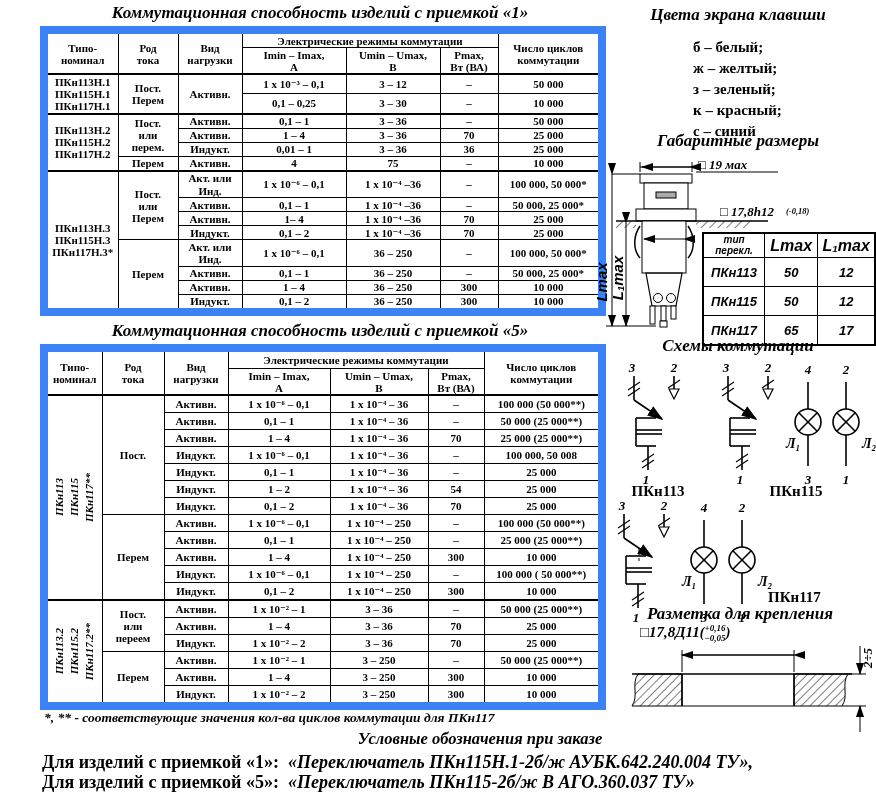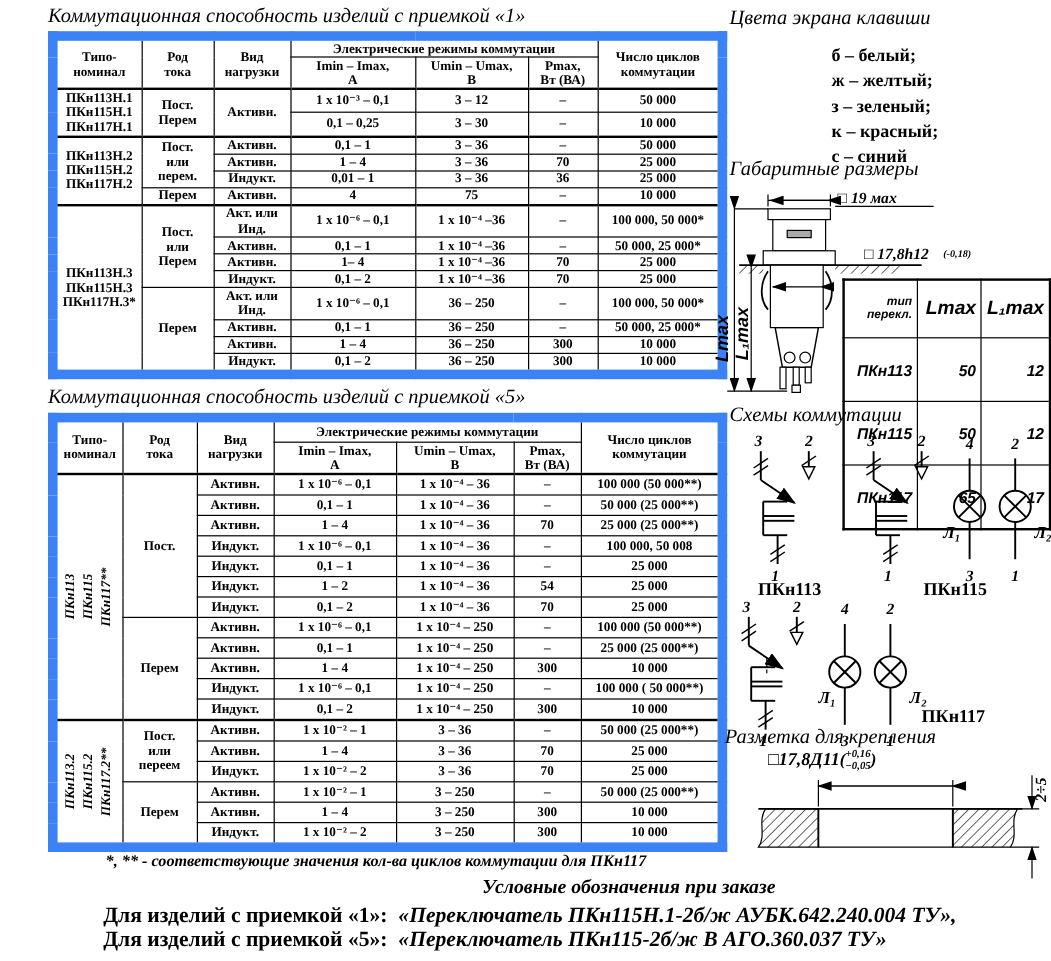--- a/index.html
+++ b/index.html
@@ -1,42 +1,42 @@
 <!DOCTYPE html>
 <html><head>
 <meta charset="utf-8">
 <style>
   html,body{margin:0;padding:0;background:#fff;}
   #page{position:relative;width:876px;height:801px;background:#fff;overflow:hidden;
         font-family:"Liberation Serif","DejaVu Serif",serif;color:#000;}
-  .sec-title{position:absolute;font-weight:normal;font-style:italic;font-size:17px;text-align:left;white-space:nowrap;}
+  .sec-title{position:absolute;font-weight:bold;font-style:italic;font-size:17px;text-align:center;white-space:nowrap;}
   
   .dtab{border-collapse:collapse;table-layout:fixed;width:558px;border:8px solid #3b82f6;}
   .dtab td{border:1px solid #000;font-weight:bold;font-size:11px;line-height:1.1;
            text-align:center;vertical-align:middle;padding:0.5px 2px;white-space:pre-line;}
   #t1{position:absolute;left:40px;top:26px;}
   #t2{position:absolute;left:40px;top:344px;}
   #t2 .dtab td{height:15px;}
   .dtab td.left{text-align:center;}
   .rotbox{writing-mode:vertical-rl;transform:rotate(180deg);margin:0 auto;white-space:pre-line;
           font-style:italic;line-height:1.35;font-size:11px;}
   #t1 tr:nth-child(3) td,#t2 tr:nth-child(3) td{border-top-width:2px;}
   #t1 tr:nth-child(5) td,#t1 tr:nth-child(9) td,#t2 tr:nth-child(15) td{border-top-width:2px;}
   
   #colors-list{position:absolute;left:682px;top:26px;margin:11px;padding:0;list-style:none;
                font-weight:bold;font-size:15px;line-height:21px;}
   
   #dim-table{position:absolute;left:702px;top:232px;border-collapse:collapse;border:2px solid #000;
              font-family:"Liberation Sans","DejaVu Sans",sans-serif;}
-  #dim-table td{border:1px solid #000;font-weight:bold;font-style:italic;text-align:right;
-                vertical-align:middle;padding:13px 4px;}
+  #dim-table td{border:1px solid #000;font-weight:bold;font-style:italic;text-align:center;
+                vertical-align:middle;padding:1px 4px;}
   #dim-table td.h1{font-size:10px;line-height:1.05;white-space:pre-line;width:62px;}
   #dim-table td.hL{font-size:16px;width:48px;}
   #dim-table td.c{font-size:13px;height:26px;}
-  .footline{position:absolute;font-weight:bold;margin-left:44px;}
+  .footline{position:absolute;font-weight:bold;}
   #footnote{left:44px;top:710px;font-style:italic;font-size:13.5px;}
   #order-title{left:80px;top:729px;width:800px;text-align:center;font-style:italic;font-size:16.5px;}
   .orderline{font-size:18px;}
   .orderline .val{font-style:italic;}
   #order-l1{left:42px;top:752px;}
   #order-l2{left:42px;top:772px;}
   
   svg{position:absolute;overflow:visible;}
   svg text{font-family:"Liberation Serif","DejaVu Serif",serif;font-weight:bold;fill:#000;}
   .num{font-style:italic;font-size:13px;}

